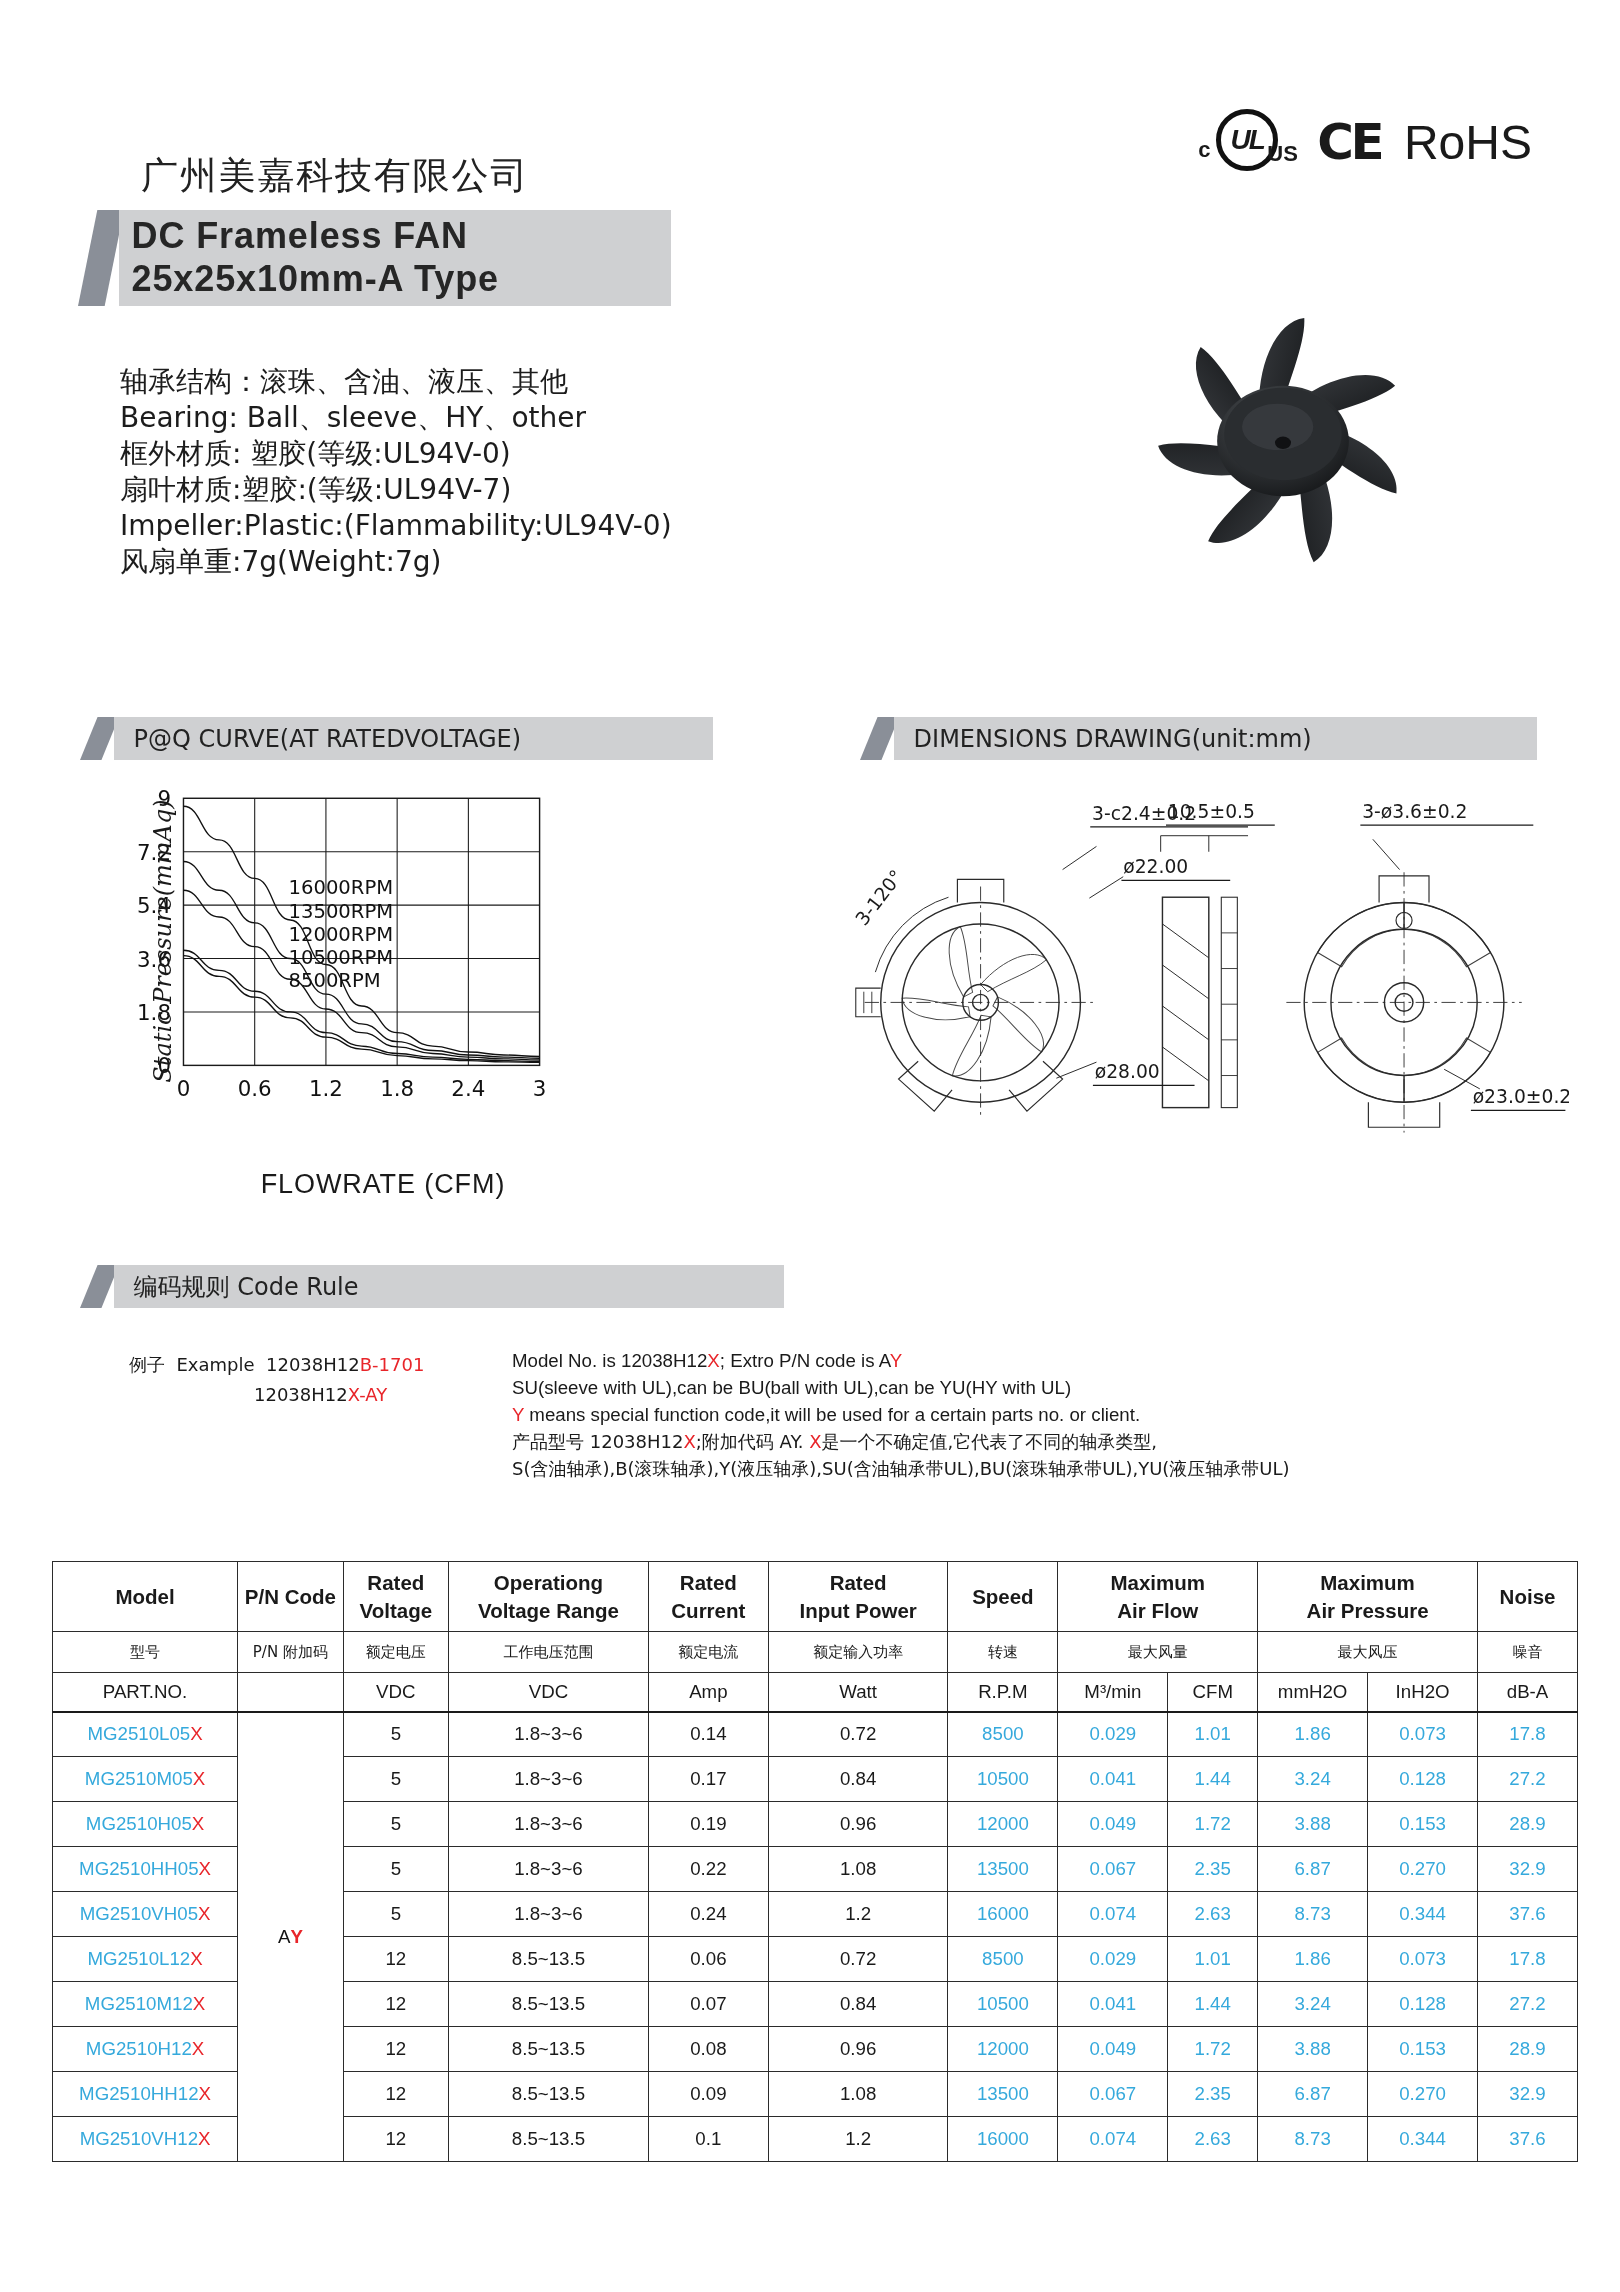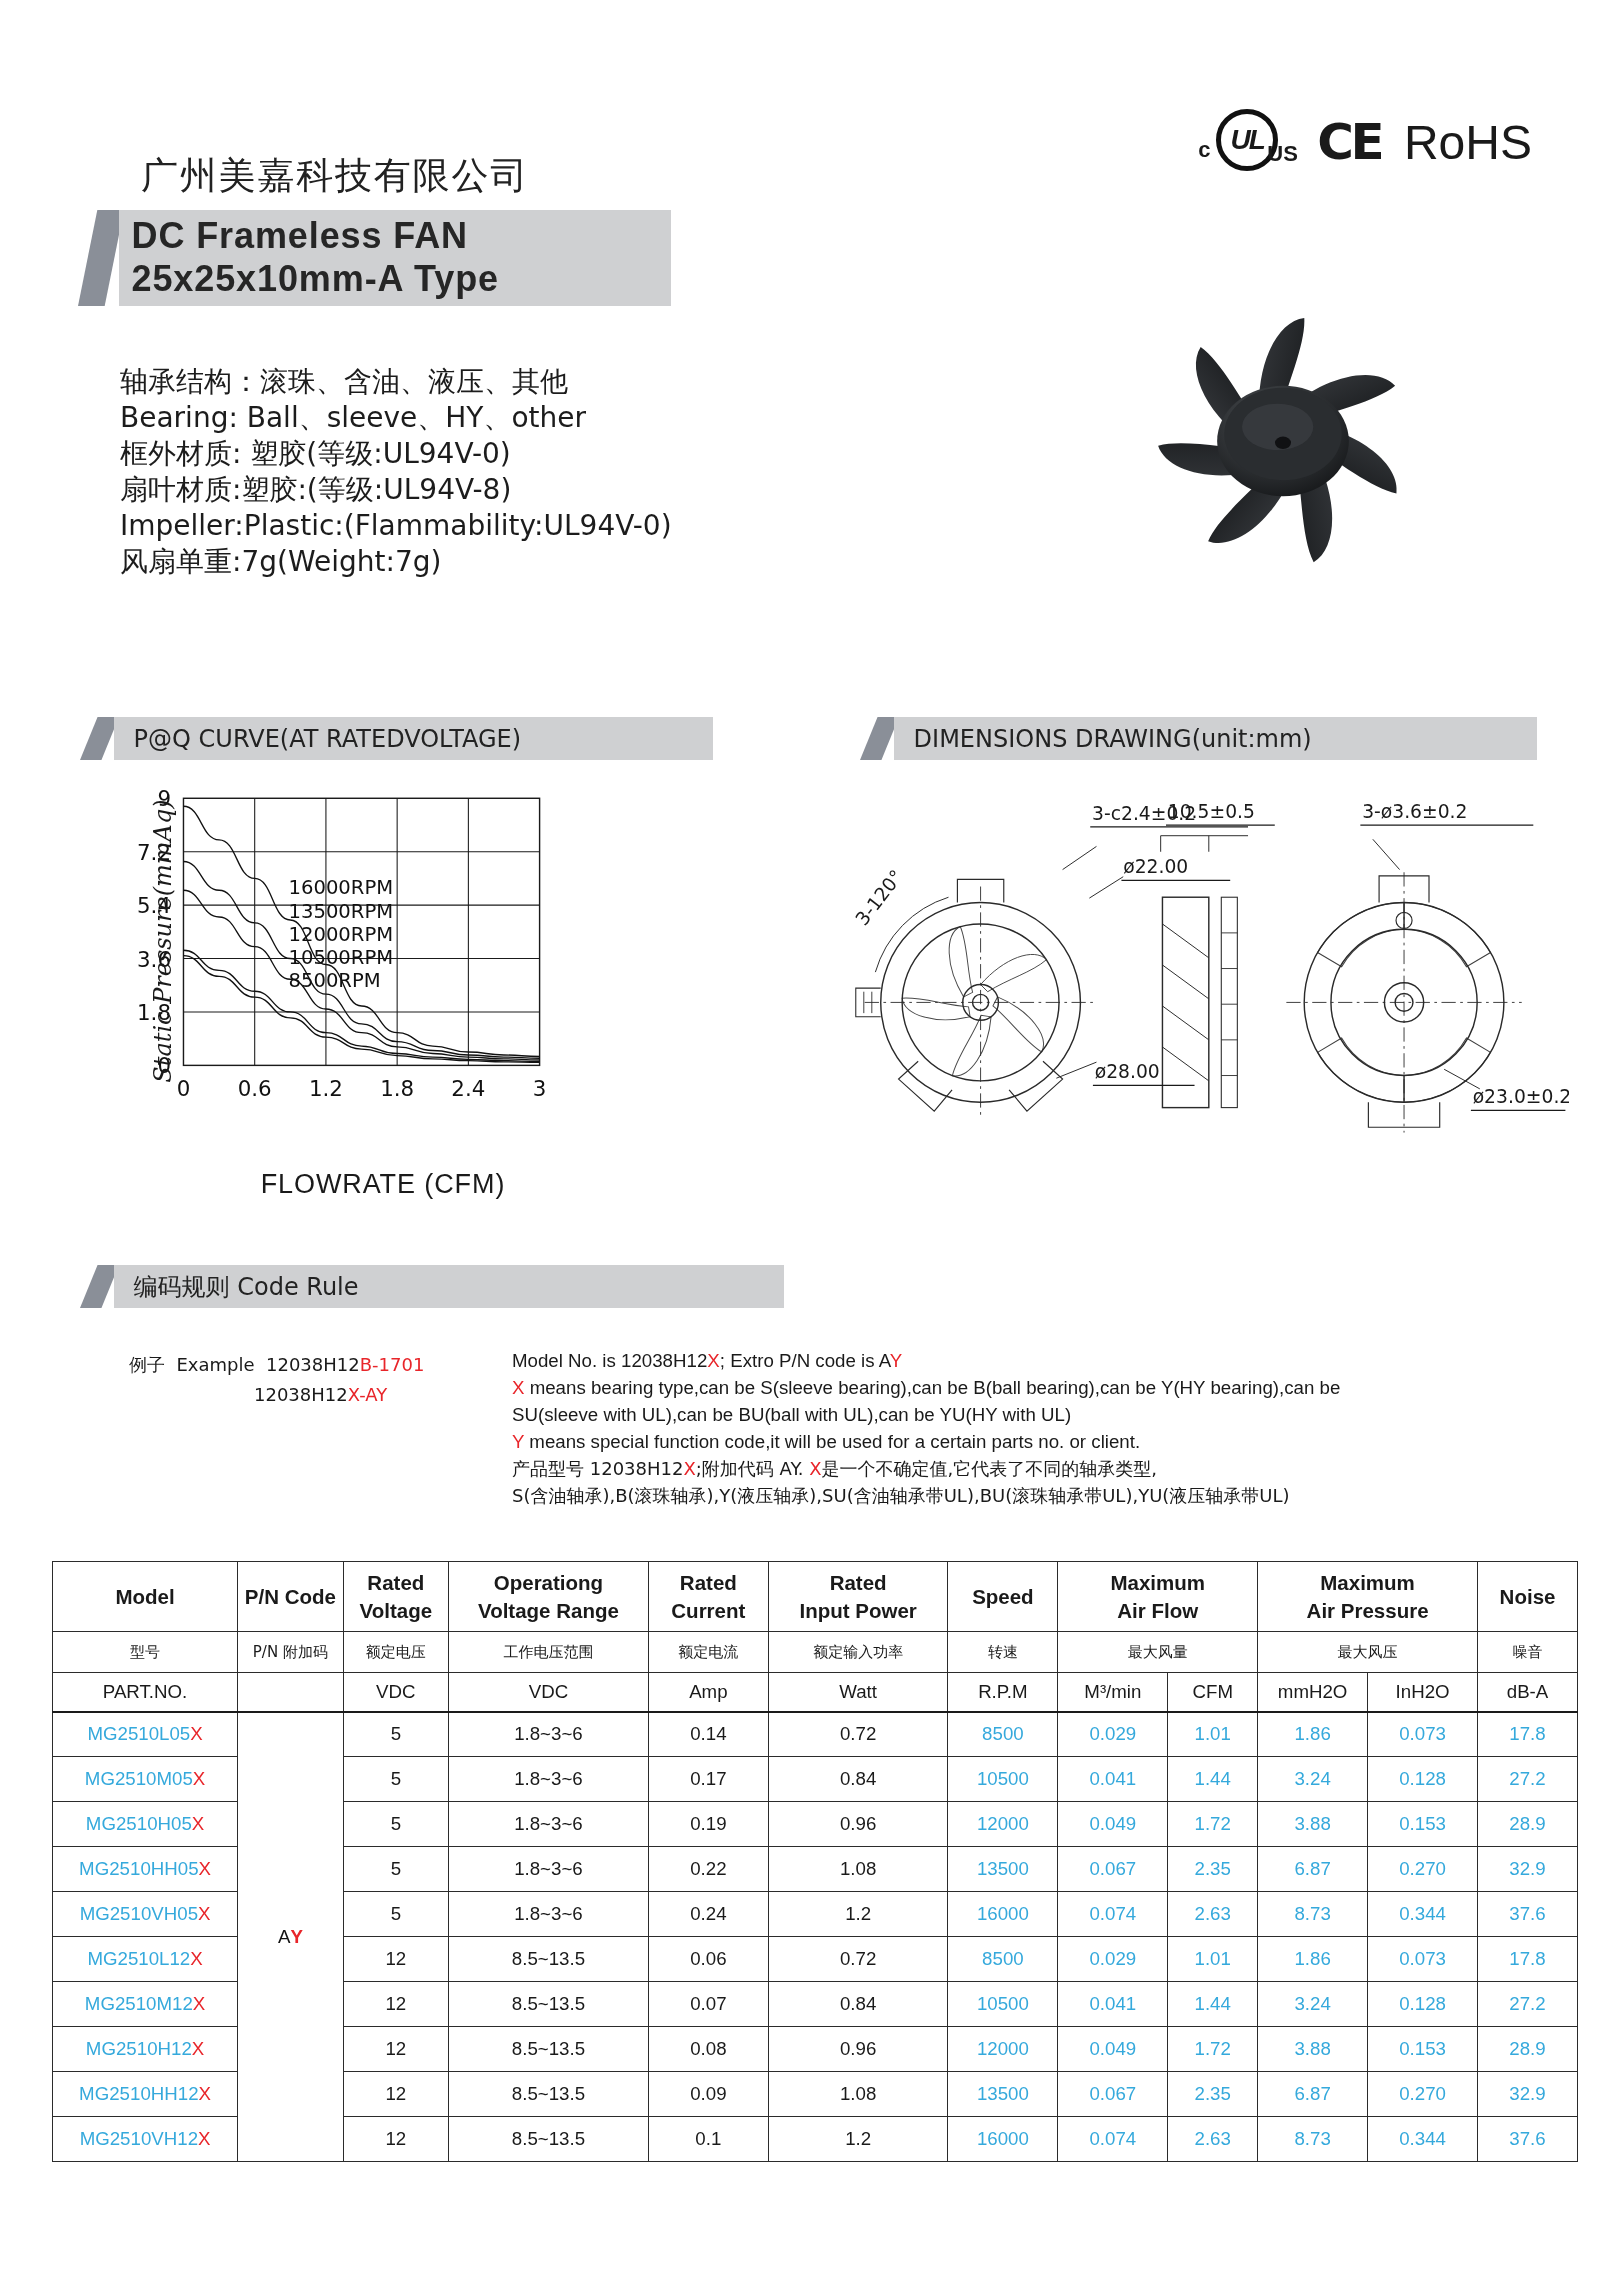--- a/index.html
+++ b/index.html
@@ -154,21 +154,21 @@
   <div id="title-accent"></div>
   <div id="title-band">
     <div class="ln" id="title-line-1">DC Frameless FAN</div>
     <div class="ln" id="title-line-2">25x25x10mm-A Type</div>
   </div>
 
   <div id="spec-list">
     <div class="spec-line">轴承结构：滚珠、含油、液压、其他</div>
     <div class="spec-line">Bearing: Ball、sleeve、HY、other</div>
     <div class="spec-line">框外材质: 塑胶(等级:UL94V-0)</div>
-    <div class="spec-line">扇叶材质:塑胶:(等级:UL94V-8)</div>
+    <div class="spec-line">扇叶材质:塑胶:(等级:UL94V-7)</div>
     <div class="spec-line">Impeller:Plastic:(Flammability:UL94V-0)</div>
     <div class="spec-line">风扇单重:7g(Weight:7g)</div>
   </div>
 
   <div id="cert-marks">
     <div class="ul-mark">
       <span class="ul-c">c</span>
       <span class="ul-ring"></span>
       <span class="ul-txt">UL</span>
       <span class="ul-us">US</span>
@@ -358,21 +358,20 @@
     <span>Example</span>&nbsp;
     <span>12038H12</span><span class="red">B</span><span class="red">-1701</span>
   </div>
   <div class="ce-row indent">
     <span>12038H12</span><span class="red">X</span><span class="red">-AY</span>
   </div>
 </div>
 
 <div id="code-notes">
     <div class="cn-line"><span>Model No. is 12038H12</span><span class="red">X</span><span>; Extro P/N code  is  A</span><span class="red">Y</span></div>
-    <div class="cn-line"><span class="red">X</span><span> means bearing type,can be S(sleeve bearing),can be B(ball bearing),can be Y(HY bearing),can be</span></div>
     <div class="cn-line"><span>SU(sleeve with UL),can be BU(ball with UL),can be YU(HY with UL)</span></div>
     <div class="cn-line"><span class="red">Y</span><span> means special function code,it will be used for a certain parts no. or client.</span></div>
     <div class="cn-line cjk"><span>产品型号 12038H12</span><span class="red">X</span><span>;附加代码 AY. </span><span class="red">X</span><span>是一个不确定值,它代表了不同的轴承类型,</span></div>
     <div class="cn-line cjk"><span>S(含油轴承),B(滚珠轴承),Y(液压轴承),SU(含油轴承带UL),BU(滚珠轴承带UL),YU(液压轴承带UL)</span></div>
   </div>
 
 <table id="spec-table">
   <colgroup>
     <col style="width:165px">
       <col style="width:94px">

